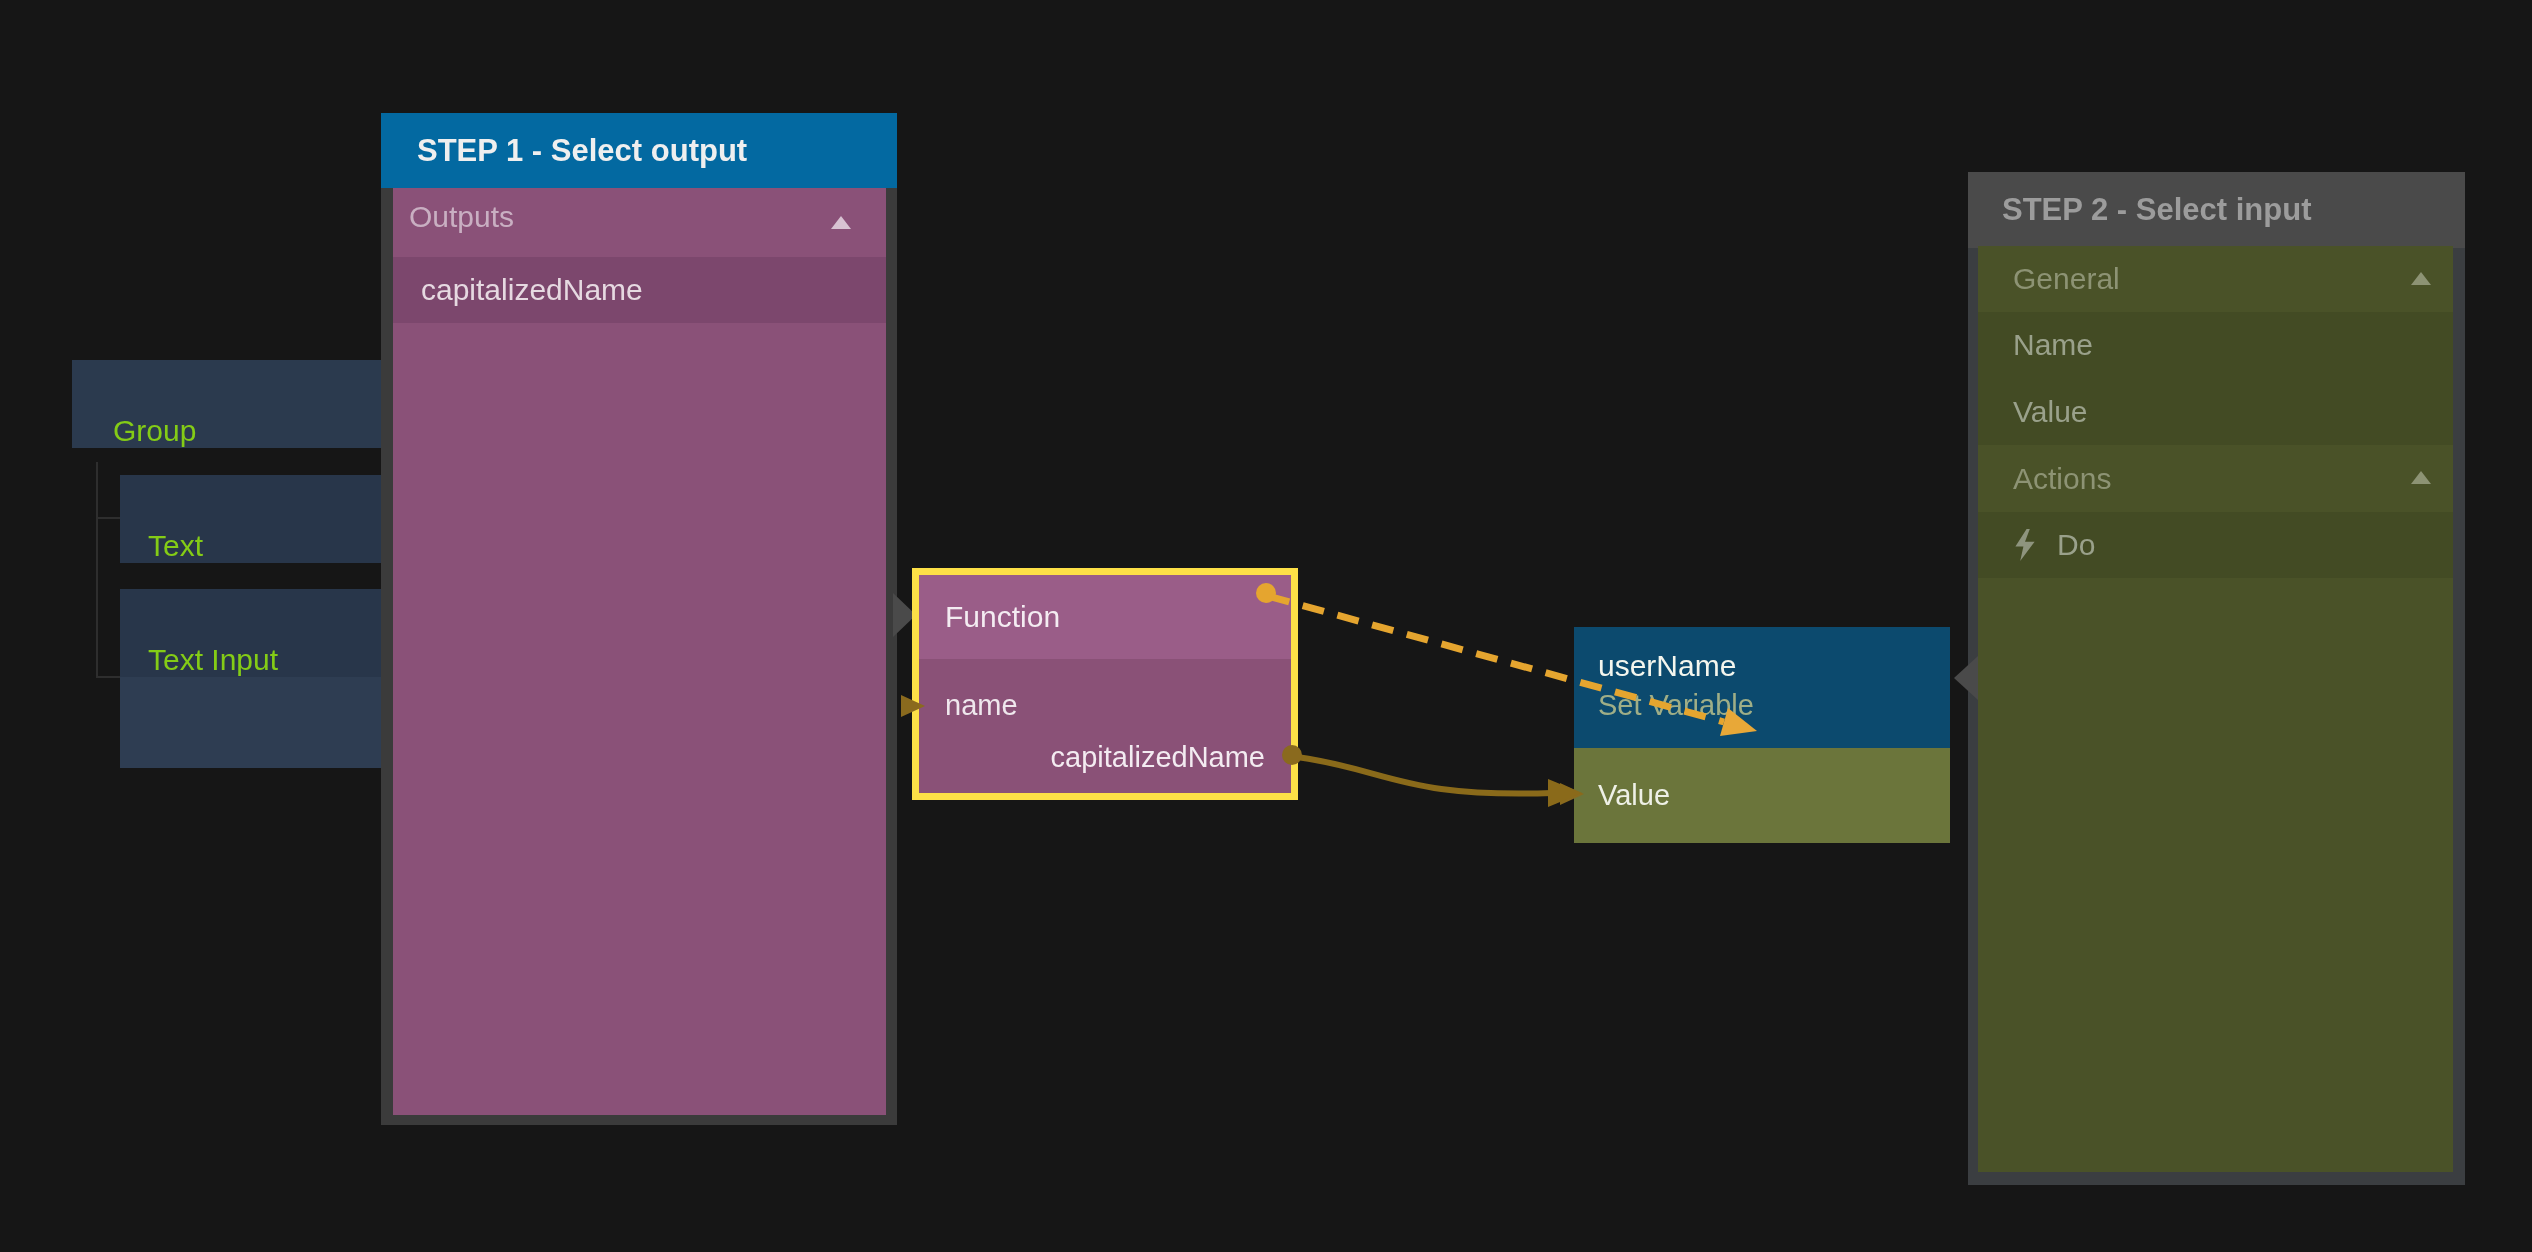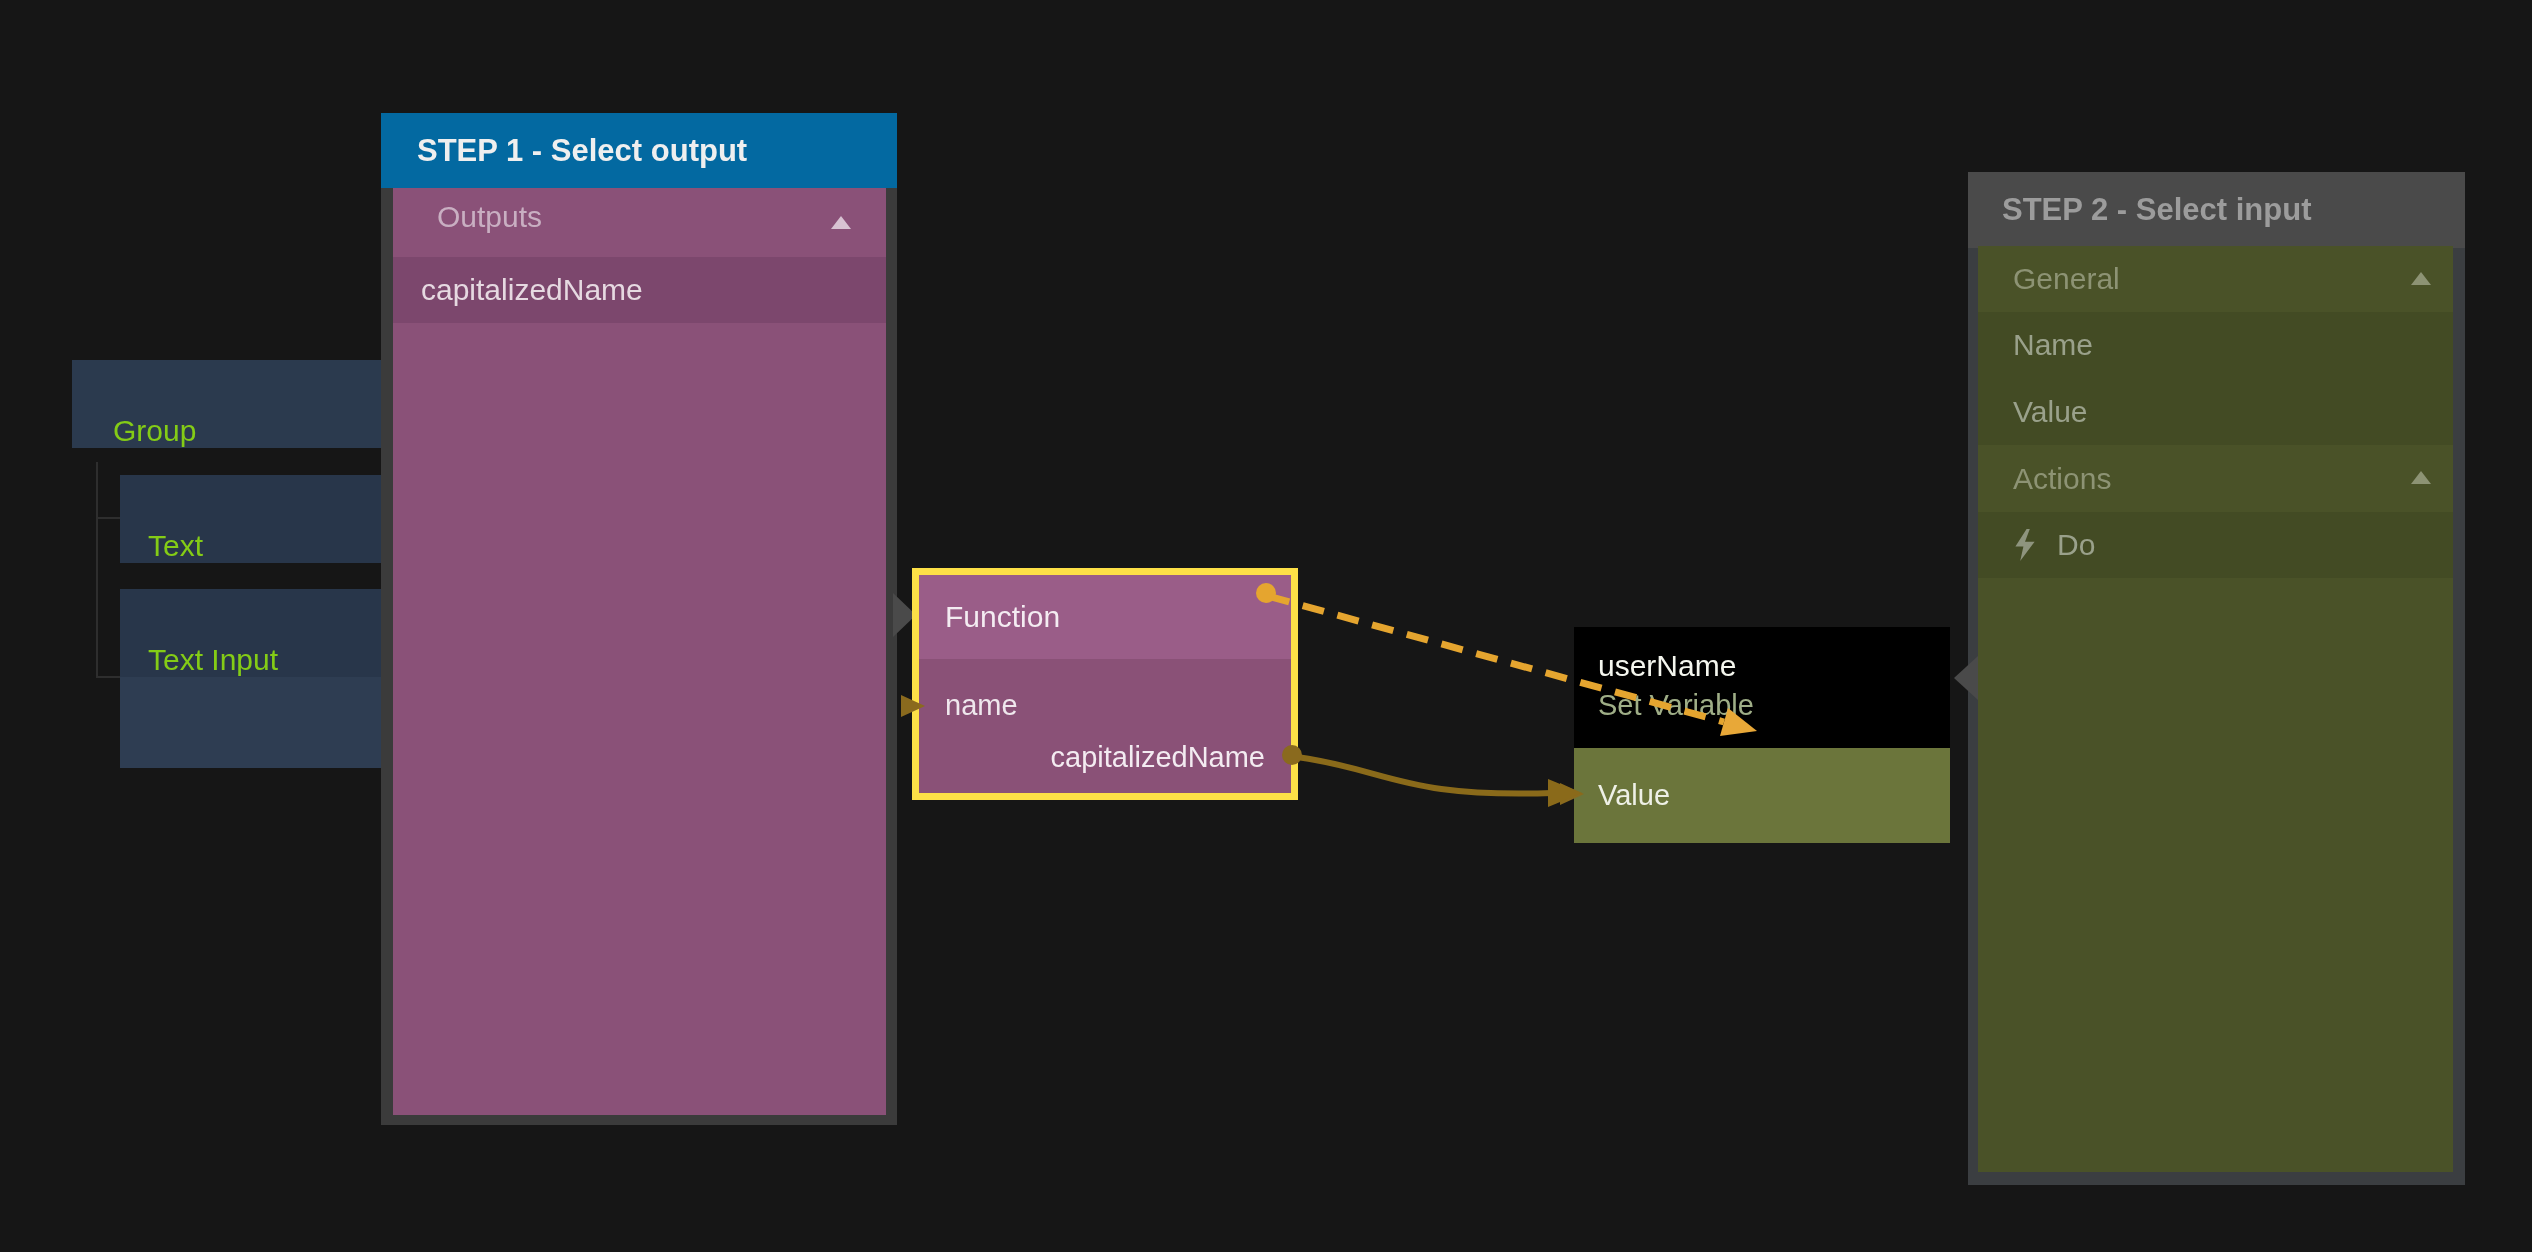--- a/index.html
+++ b/index.html
@@ -27,21 +27,21 @@
   
   .panel { position:absolute; z-index:2; }
   .panel-title-bar { position:absolute; left:0; top:0; right:0; display:flex; align-items:center; }
   .panel-title { padding-left:36px; font-weight:bold; font-size:31px; }
 
   #step1-panel { left:381px; top:113px; width:516px; height:1012px; background:#3b3b3b; }
   #step1-panel .panel-title-bar { height:75px; background:#0369a1; }
   #step1-panel .panel-title { color:#efefef; }
   #step1-content { position:absolute; left:12px; top:75px; width:493px; height:927px; background:#8a5178; }
   .s1-row { position:absolute; left:0; width:100%; box-sizing:border-box; display:flex; align-items:center; font-size:30px; }
-  #s1-row-outputs { top:0; height:58px; color:#c9afc2; padding-left:44px; }
+  #s1-row-outputs { top:0; height:58px; color:#c9afc2; padding-left:16px; }
   #s1-row-capitalized { top:69px; height:66px; background:#7c476d; color:#e6d9e1; padding-left:28px; }
   .tri-up { width:0; height:0; border-left:10px solid transparent; border-right:10px solid transparent; border-bottom:13px solid #d8c2d2; position:absolute; right:35px; }
   #s1-row-outputs .tri-up { top:28px; }
 
   #step1-port { position:absolute; left:512px; top:480px; width:0; height:0;
     border-top:22px solid transparent; border-bottom:22px solid transparent; border-left:23px solid #4a4a4a; }
 
   #step2-panel { left:1968px; top:172px; width:497px; height:1013px; background:#3b3e41; }
   #step2-panel .panel-title-bar { height:76px; background:#4a4a4a; }
   #step2-panel .panel-title { color:#9c9c9c; padding-left:34px; }
@@ -66,21 +66,21 @@
     display:flex; align-items:center; }
   #function-node .fn-header span { padding-left:26px; color:#f4ecf2; font-size:30px; }
   .fn-input-row  { position:absolute; left:26px;  top:110px; height:40px; line-height:40px; color:#efe7ed; font-size:29px; }
   .fn-output-row { position:absolute; right:26px; top:162px; height:40px; line-height:40px; color:#f3ebf1; font-size:29px; }
   .port-arrow-right { position:absolute; width:0; height:0;
     border-top:11px solid transparent; border-bottom:11px solid transparent; border-left:24px solid #8a6a1e; }
   #fn-input-port { left:-18px; top:120px; }
 
   
   #variable-node { position:absolute; left:1574px; top:627px; width:376px; height:216px; z-index:3; }
-  .var-header { height:121px; background:#000000; box-sizing:border-box; padding:20px 0 0 24px; }
+  .var-header { height:121px; background:#0c4a6e; box-sizing:border-box; padding:20px 0 0 24px; }
   .var-title { display:block; color:#f4f6ee; font-size:30px; line-height:38px; }
   .var-subtitle { display:block; color:#9fae87; font-size:29px; line-height:40px; }
   .var-body { height:95px; background:#6b753b; display:flex; align-items:center; padding-left:24px;
     color:#eef0e6; font-size:29px; box-sizing:border-box; }
   #var-input-port { left:-14px; top:156px; }
 
   
   #wires { position:absolute; left:0; top:0; z-index:5; pointer-events:none; }
 </style>
 </head>

